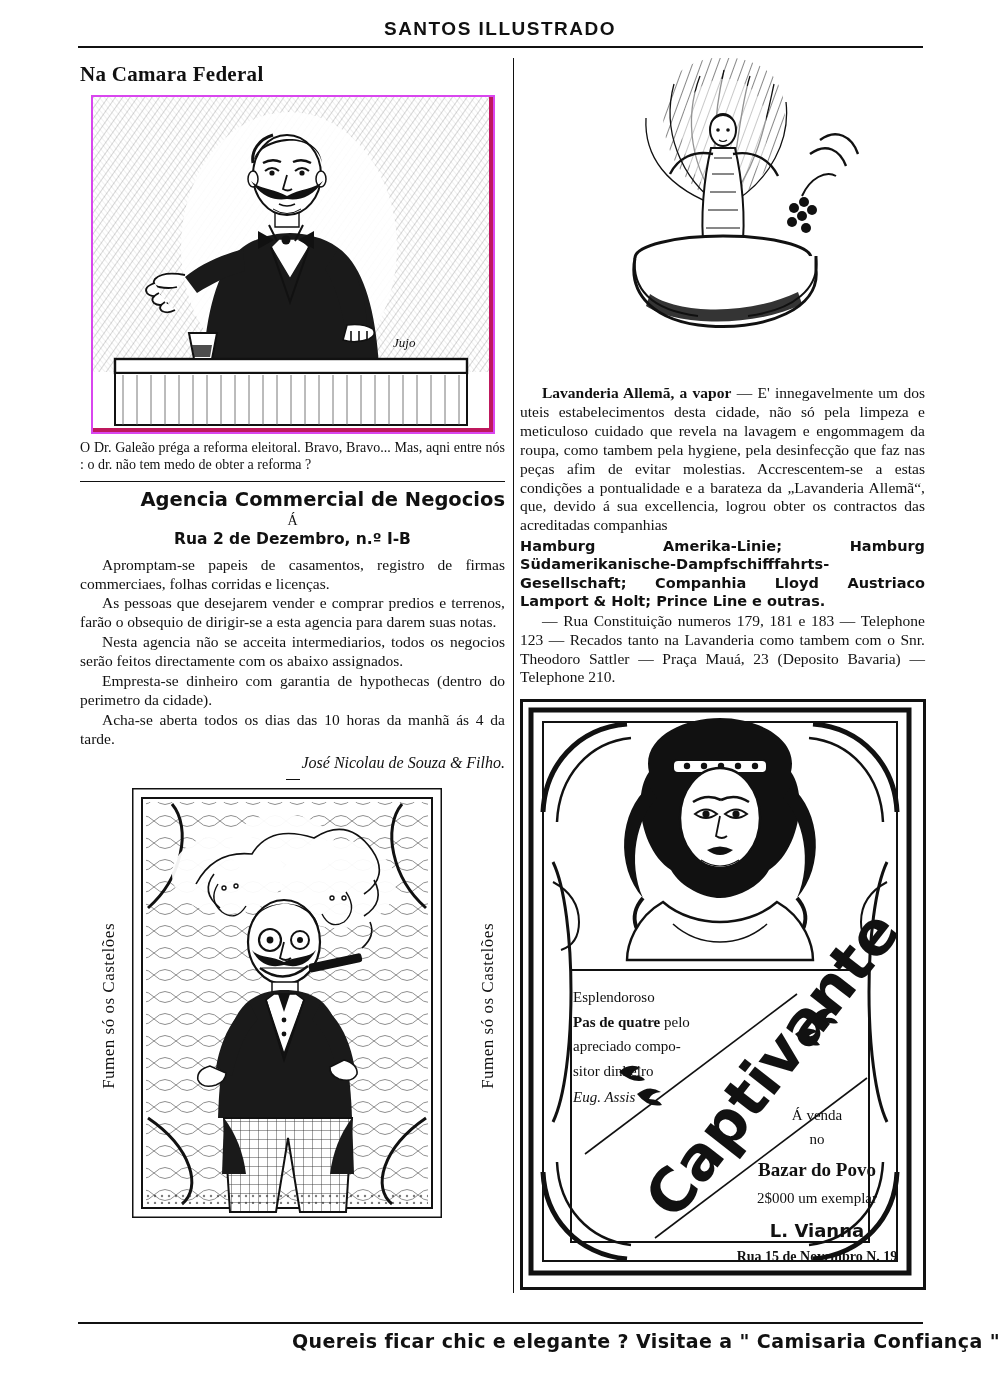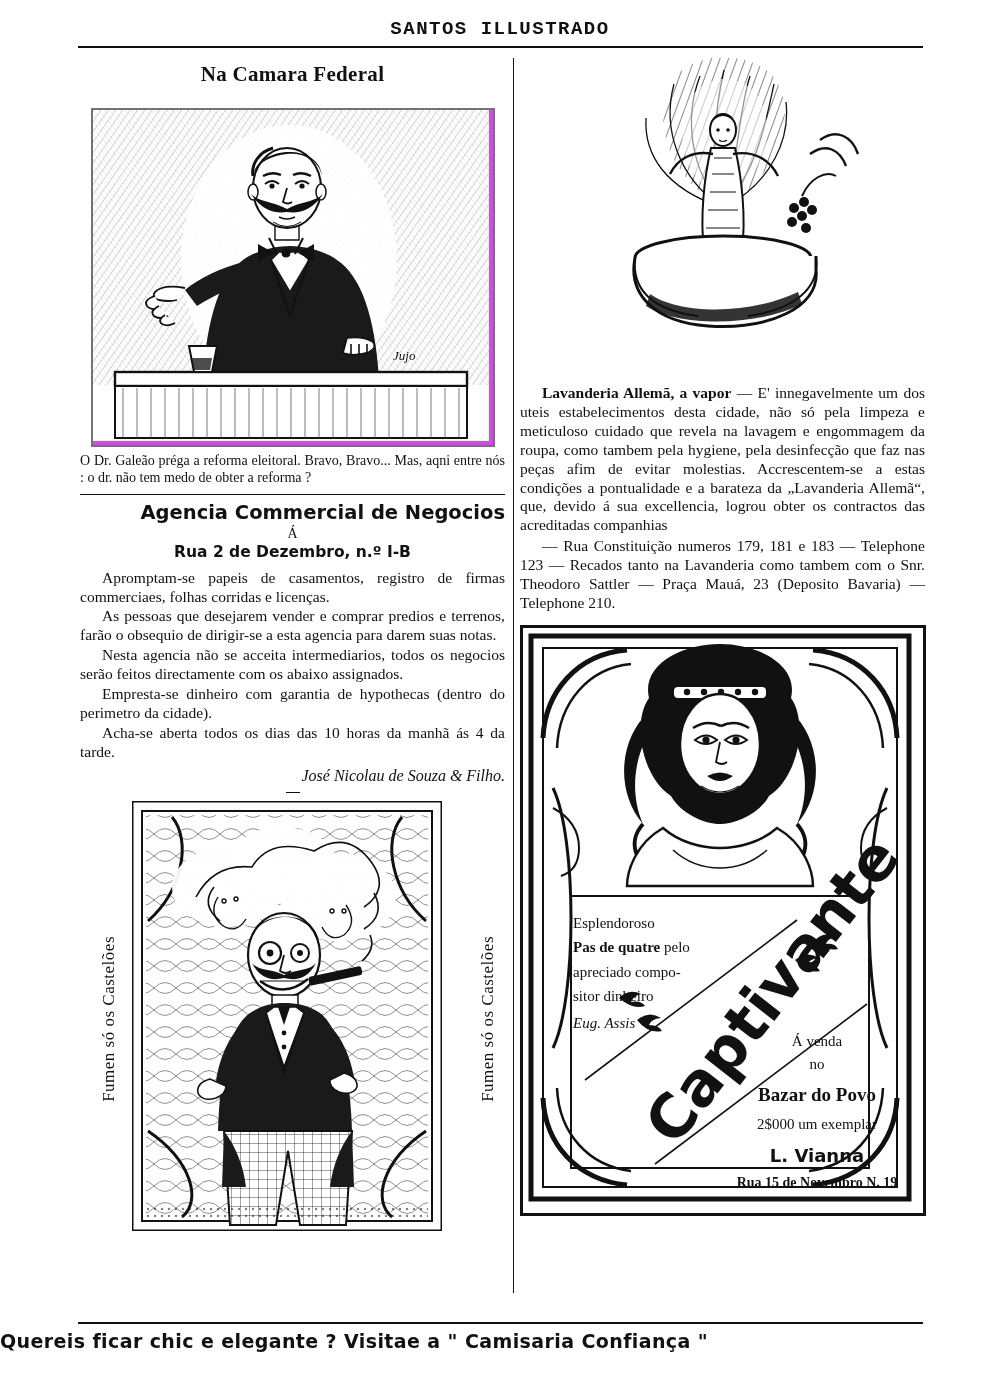--- a/index.html
+++ b/index.html
@@ -1,38 +1,38 @@
 <!DOCTYPE html>
 <html><head>
 <meta charset="utf-8">
 <style>
   html,body{margin:0;padding:0;background:#fff;}
   body{width:1000px;height:1376px;position:relative;font-family:"Liberation Serif",serif;color:#111;}
   .page{position:absolute;inset:0;}
 
   
   .masthead{position:absolute;top:18px;left:0;width:1000px;text-align:center;
-    font-family:Liberation Mono, monospace;font-weight:bold;font-size:19px;letter-spacing:1.5px;}
+    font-family:Liberation Sans, sans-serif;font-weight:bold;font-size:19px;letter-spacing:1.5px;}
   .rule-top{position:absolute;top:46px;left:78px;width:845px;height:2px;background:#111;}
 
   
   .col-left{position:absolute;left:80px;top:58px;width:425px;}
   .col-right{position:absolute;left:520px;top:58px;width:405px;}
   .vrule{position:absolute;left:513px;top:58px;width:1px;height:1235px;background:#111;}
   .rule-bottom{position:absolute;top:1322px;left:78px;width:845px;height:2px;background:#111;}
 
   
-  .h-title{text-align:center;font-weight:bold;font-size:21px;margin:4px 0 21px;letter-spacing:.3px;}
+  .h-title{text-align:left;font-weight:bold;font-size:21px;margin:4px 0 8px;letter-spacing:.3px;}
   .body-txt{font-size:15.5px;line-height:1.22;text-align:justify;}
   .body-txt p{margin:0 0 1px;text-indent:22px;}
   .caption{font-size:14px;line-height:1.2;text-align:justify;margin-top:6px;}
   .hr-thin{height:1px;background:#111;margin:7px 0 6px;}
 
   
-  .cartoon{position:relative;width:400px;height:335px;margin:0 auto;border:2px solid #737373;background:#d946ef;overflow:hidden;}
+  .cartoon{position:relative;width:400px;height:335px;margin:0 auto;border:2px solid #d946ef;background:#be185d;overflow:hidden;}
   .cartoon svg{display:block;}
 
   
   .agencia-h{text-align:right;font-family:"DejaVu Sans",sans-serif;font-weight:bold;font-size:19.5px;margin-top:2px;}
   .agencia-sub1{text-align:center;font-size:14px;margin:2px 0 0;}
   .agencia-sub2{text-align:center;font-family:"DejaVu Sans",sans-serif;font-weight:bold;font-size:15.5px;margin:1px 0 8px;}
   .sig{display:block;text-align:right;font-style:italic;font-size:16px;margin-top:5px;}
   .tinyrule{width:14px;height:1px;background:#111;margin:7px auto 6px;}
 
   
@@ -48,21 +48,21 @@
   
   .rc-art{width:330px;height:320px;margin:0 auto 6px;overflow:hidden;}
 
   .lav-lead{font-weight:bold;}
   .gothic{font-family:"DejaVu Sans",sans-serif;font-weight:bold;font-size:14.5px;line-height:1.25;text-align:justify;}
 
   
   .capt{position:relative;width:400px;height:585px;margin-top:12px;border:3px solid #111;background:#fff;overflow:hidden;}
 
   
-  .footer{position:absolute;top:1330px;left:0;width:1000px;text-align:left;
+  .footer{position:absolute;top:1330px;left:0;width:1000px;text-align:right;
     font-family:"DejaVu Sans",sans-serif;font-weight:bold;font-size:19px;letter-spacing:.4px;}
 </style>
 </head>
 <body>
 
 <div class="page">
 
   <div class="masthead">SANTOS ILLUSTRADO</div>
   <div class="rule-top"></div>
   <div class="vrule"></div>
@@ -350,20 +350,21 @@
 
         <path d="M92 236 C120 256 190 258 240 234 L244 246 C196 270 118 268 88 248 Z" fill="#111" opacity="0.85"></path>
       </svg>
     </div>
 
     <div class="body-txt">
       <p>
         <span class="lav-lead">Lavanderia Allemã, a vapor</span><span> — E' innegavelmente um dos uteis estabelecimentos desta cidade, não só pela limpeza e meticuloso cuidado que revela na lavagem e engommagem da roupa, como tambem pela hygiene, pela desinfecção que faz nas peças afim de evitar molestias. Accrescentem-se a estas condições a pontualidade e a barateza da „Lavanderia Allemã“, que, devido á sua excellencia, logrou obter os contractos das acreditadas companhias</span>
       </p>
     </div>
+    <div class="gothic" style="margin-top:2px">Hamburg Amerika-Linie; Hamburg Südamerikanische-Dampfschifffahrts-Gesellschaft; Companhia Lloyd Austriaco Lamport &amp; Holt; Prince Line e outras.</div>
     <div class="body-txt" style="margin-top:2px">
       <p>— Rua Constituição numeros 179, 181 e 183 — Telephone 123 — Recados tanto na Lavanderia como tambem com o Snr. Theodoro Sattler — Praça Mauá, 23 (Deposito Bavaria) — Telephone 210.</p>
     </div>
 
     <div class="capt">
       <svg width="394" height="579" viewBox="0 0 394 579" style="position:absolute;left:0;top:0">
         <rect x="0" y="0" width="394" height="579" fill="#fff"></rect>
 
         <rect x="8" y="8" width="378" height="563" fill="none" stroke="#111" stroke-width="5"></rect>
         <rect x="20" y="20" width="354" height="539" fill="none" stroke="#111" stroke-width="2"></rect>

